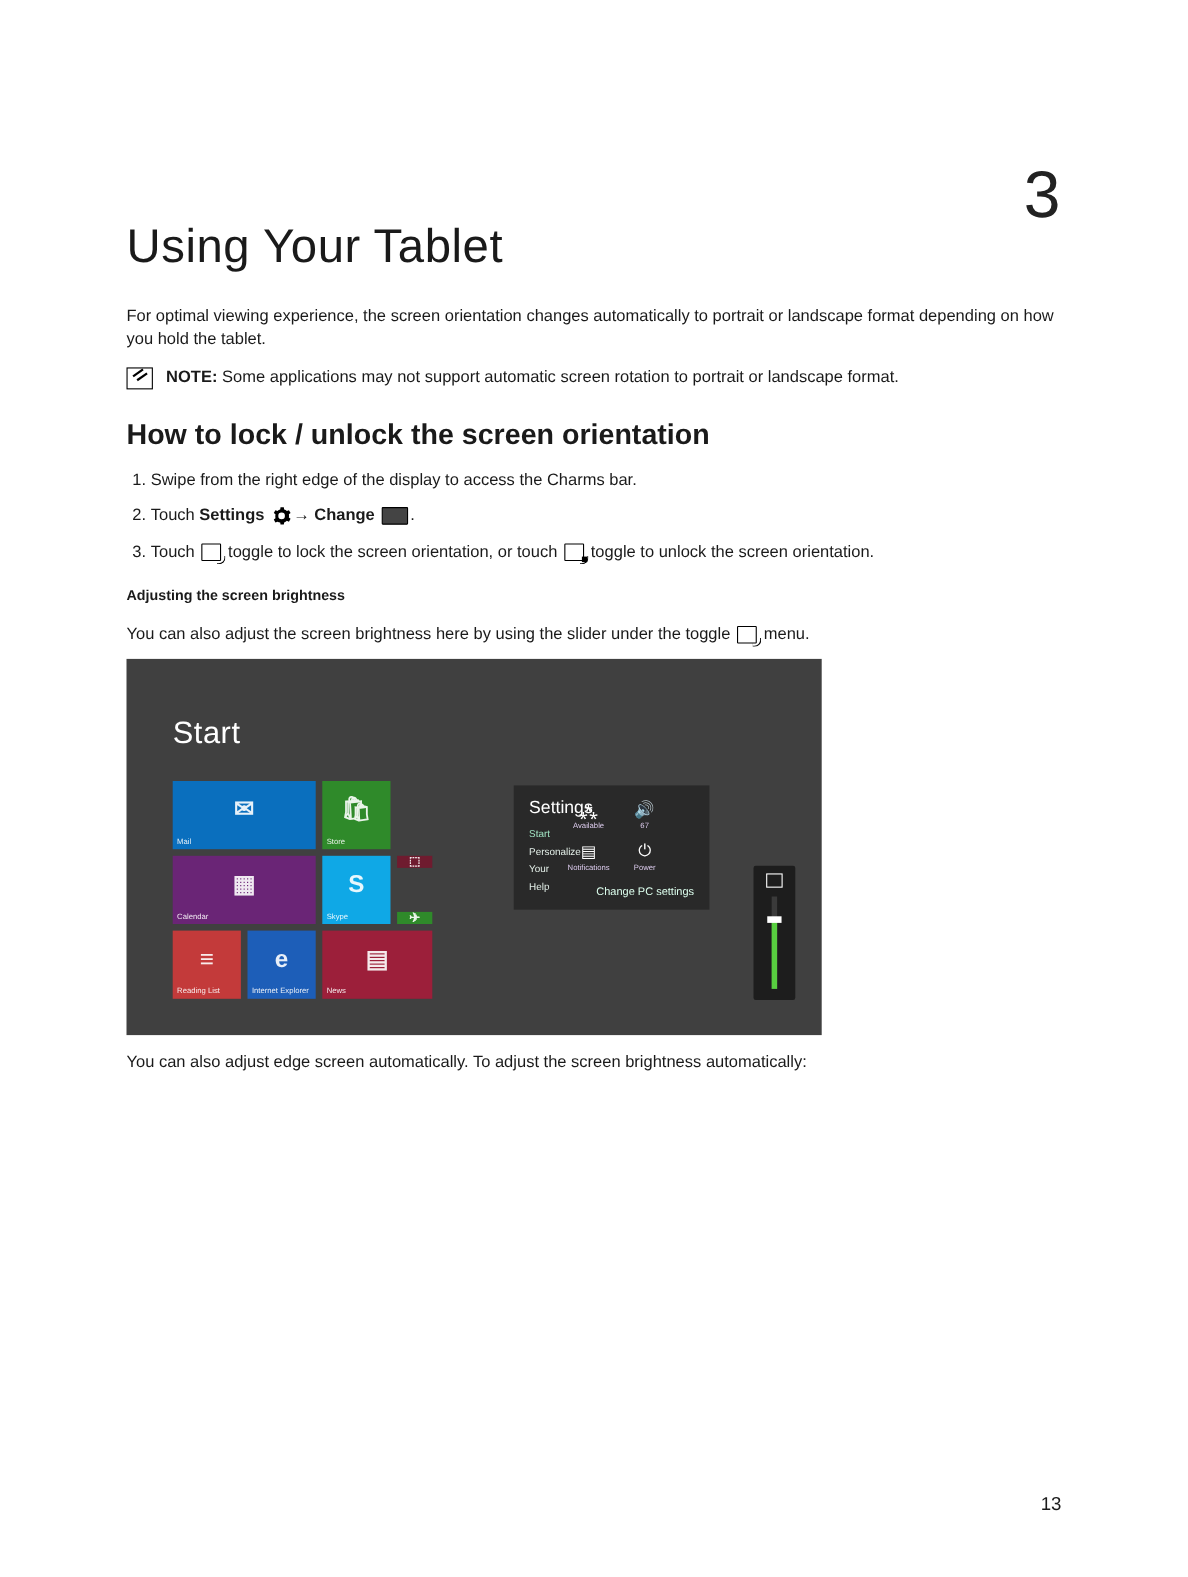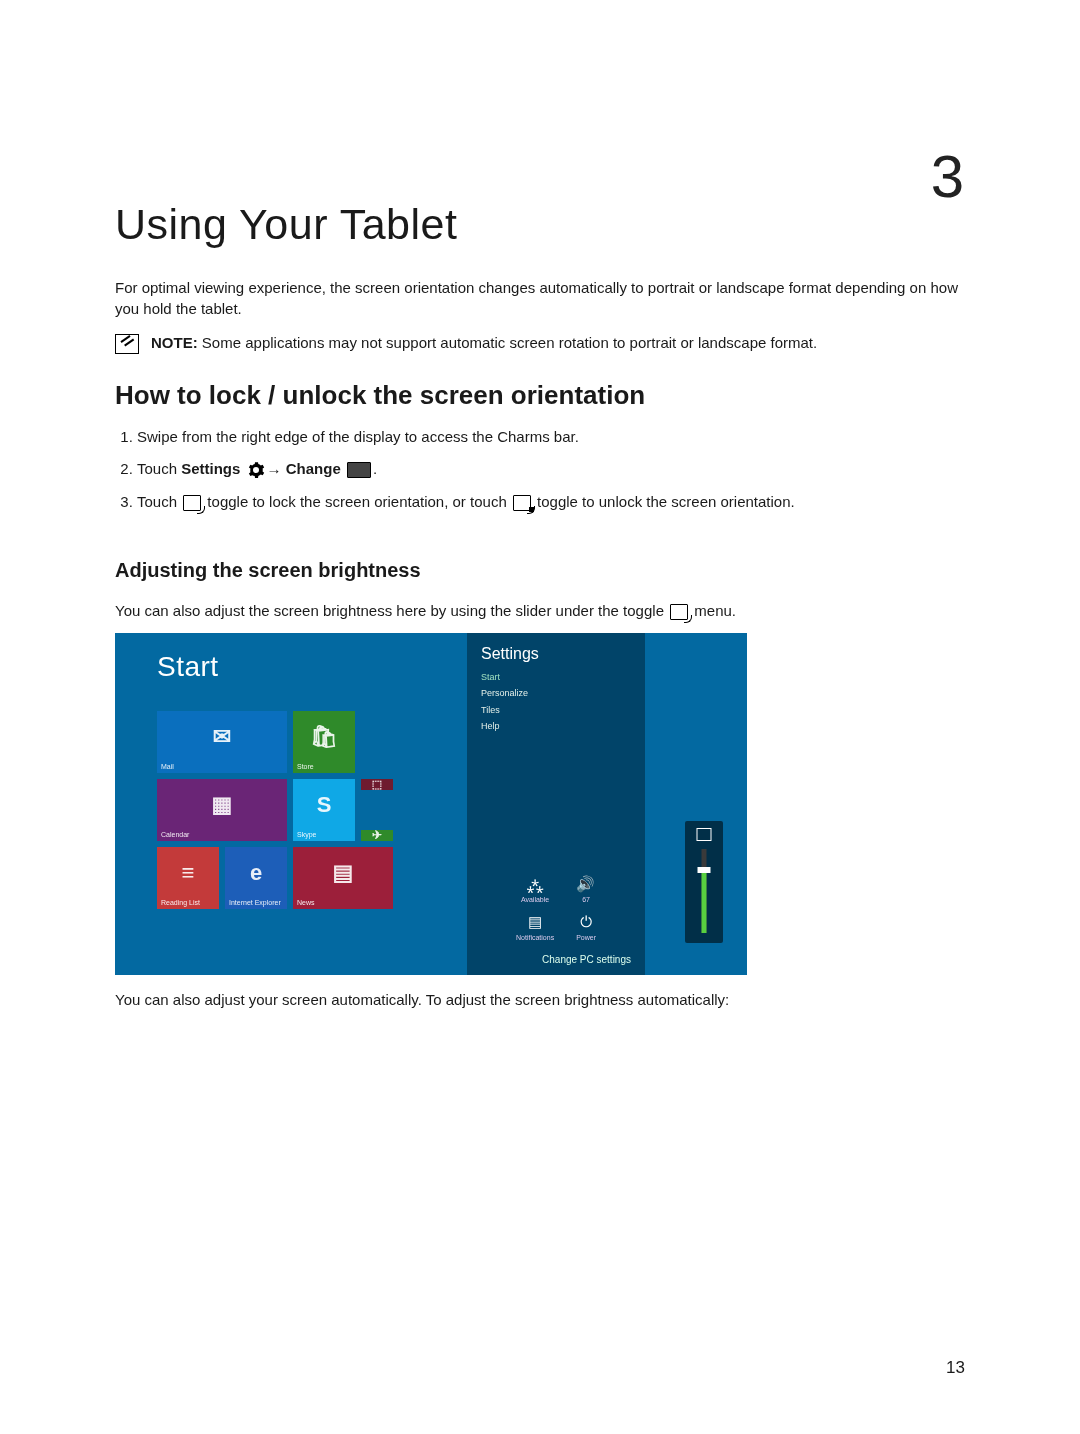--- a/index.html
+++ b/index.html
@@ -29,23 +29,23 @@
     font-weight:400;
     margin:100px 0 28px 0;
     letter-spacing:0.5px;
   }
   h2.section{
     font-size:26px;
     font-weight:600;
     margin:26px 0 14px 0;
   }
   h3.subsection{
-    font-size:20px;
+    font-size:13px;
     font-weight:600;
-    margin:44px 0 18px 0;
+    margin:18px 0 18px 0;
   }
   p.body{
     font-size:15px;
     line-height:1.42;
     margin:0 0 12px 0;
   }
   .note-row{
     display:flex;
     gap:12px;
     align-items:flex-start;
@@ -109,27 +109,28 @@
     position:absolute;
     right:-4px;bottom:-2px;
     width:5px;height:5px;
     background:#000;
   }
   .bold{font-weight:600;}
 
   
   .win8{
     width:632px;height:342px;
-    background:#0369a1;
+    background:#404040;
     color:#fff;
     font-family:"Segoe UI",sans-serif;
     display:flex;
     margin:6px 0 14px 0;
     position:relative;
     overflow:hidden;
+    align-items:center;
   }
   .win8-main{
     flex:none;
     width:310px;
     padding:18px 0 0 42px;
   }
   .win8-start{
     font-size:28px;
     font-weight:300;
     margin-bottom:28px;
@@ -318,21 +319,21 @@
           <span class="lbl">News</span>
         </div>
       </div>
     </div>
 
     <div class="charms">
       <div class="charms-title">Settings</div>
       <div class="charms-menu">
         <div class="sel">Start</div>
         <div>Personalize</div>
-        <div>Tiles</div>
+        <div>Your</div>
         <div>Help</div>
       </div>
 
       <div class="charms-bottom">
         <div>
           <div class="cb-col"><span class="cb-ico">⁂</span><span>Available</span></div>
           <div class="cb-col" style="margin-top:10px"><span class="cb-ico">▤</span><span>Notifications</span></div>
         </div>
         <div>
           <div class="cb-col"><span class="cb-ico">🔊</span><span>67</span></div>
@@ -345,16 +346,16 @@
     <div class="slider-panel">
       <div class="rot"></div>
       <div class="track">
         <div class="fill">
             <div class="thumb"></div>
           </div>
       </div>
     </div>
   </div>
 
-  <p class="body">You can also adjust your screen automatically. To adjust the screen brightness automatically:</p>
+  <p class="body">You can also adjust edge screen automatically. To adjust the screen brightness automatically:</p>
 
   <div class="page-no">13</div>
 </div>
 
 </body></html>

